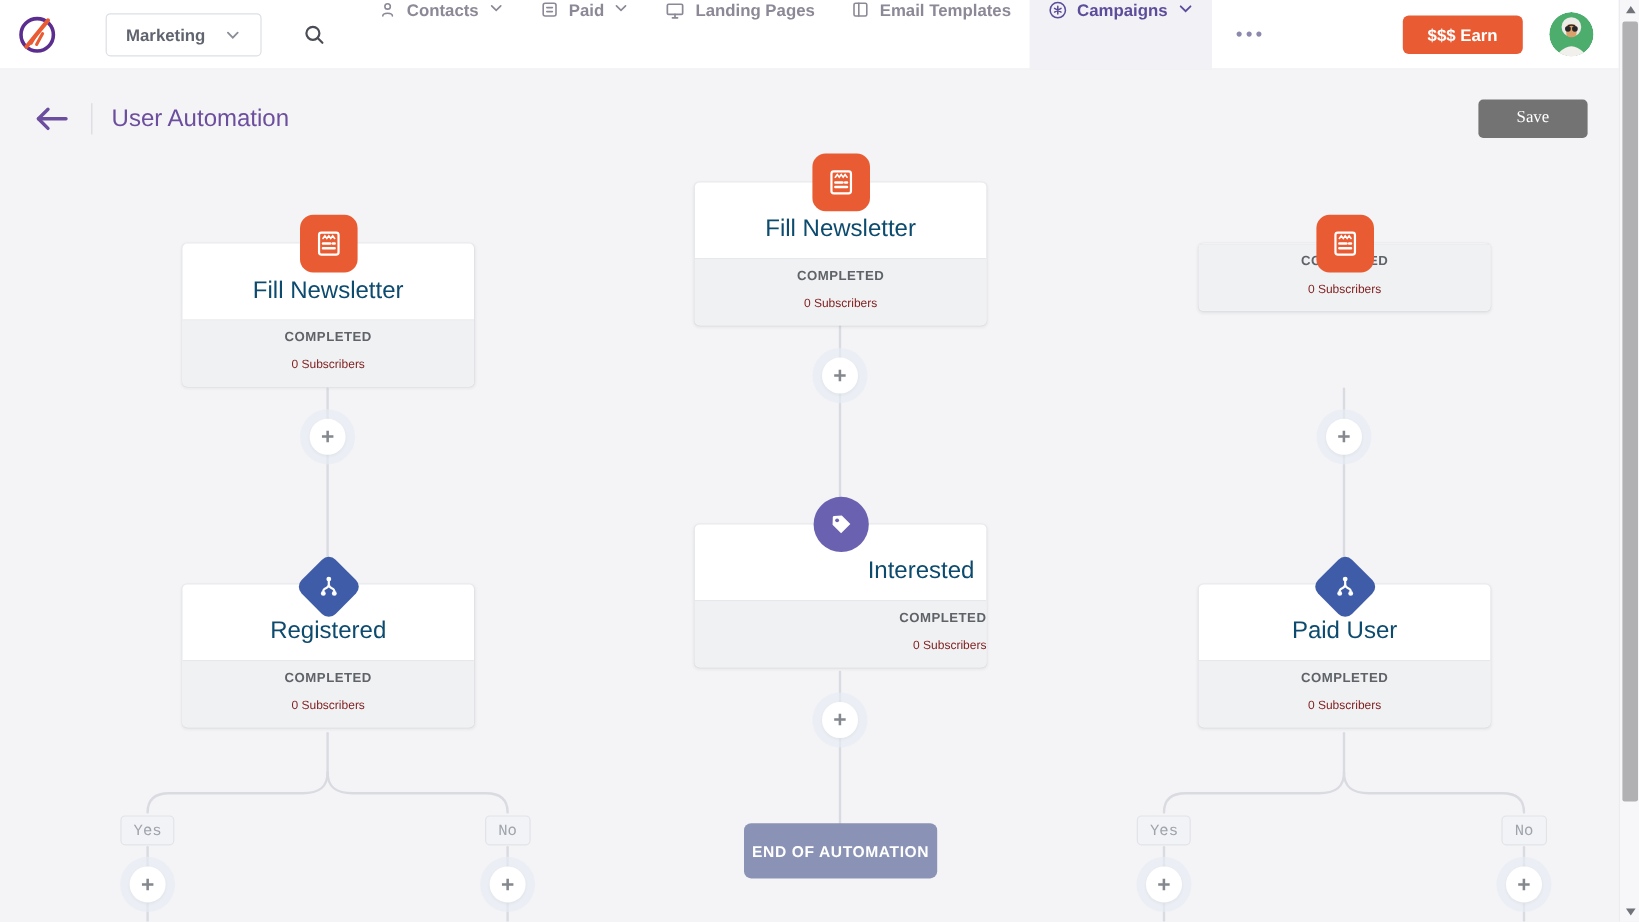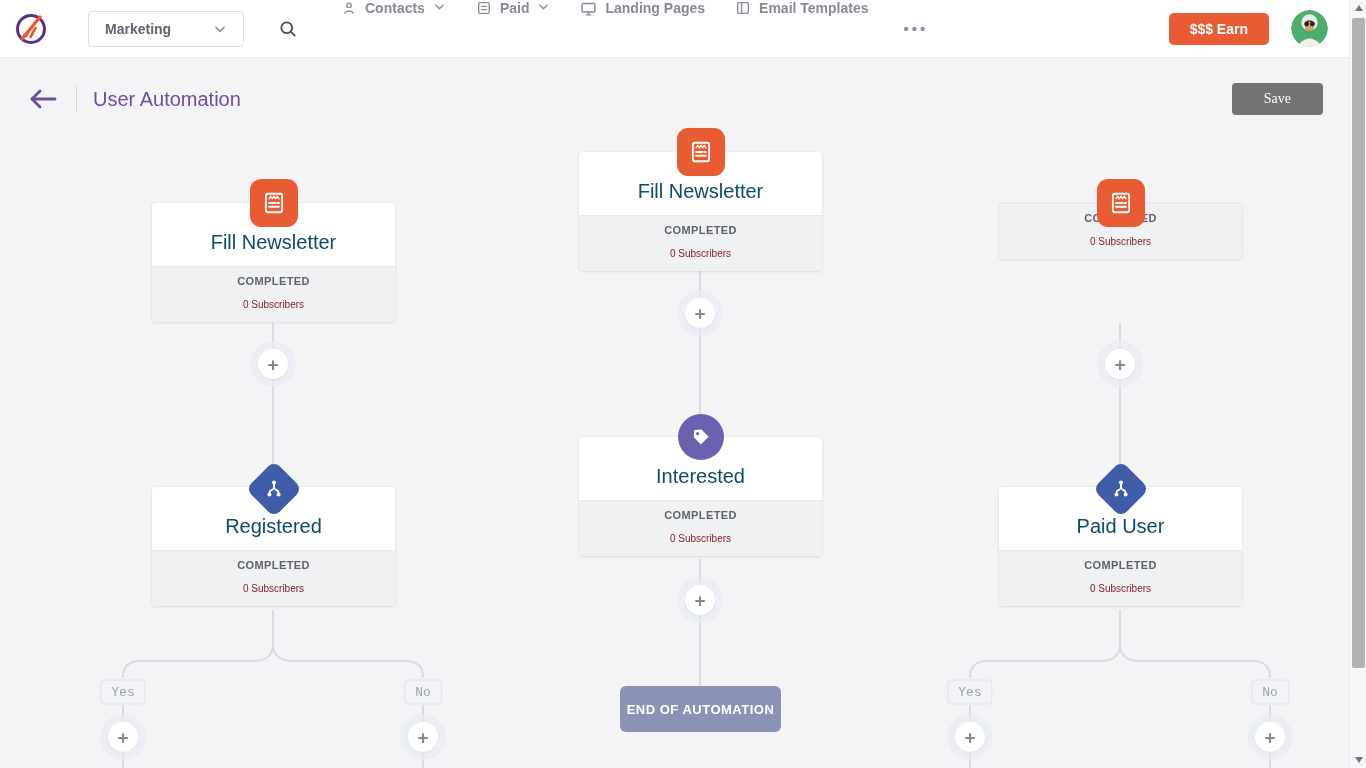--- a/index.html
+++ b/index.html
@@ -4,21 +4,21 @@
 <style>
   * { margin:0; padding:0; box-sizing:border-box; }
   html,body { width:1366px; height:768px; overflow:hidden; }
   body { font-family:"Liberation Sans", sans-serif; background:#F4F4F6; position:relative; }
   #app { position:absolute; inset:0; width:1366px; height:768px; }
 
   
   .navbar { position:absolute; top:0; left:0; width:1349px; height:58px; background:#fff;
             border-bottom:1px solid #EDEDF0; display:flex; align-items:center; z-index:5; }
   .logo { width:38px; height:38px; margin-left:12px; display:flex; align-items:center; justify-content:center; cursor:pointer; }
-  .workspace-btn { margin-left:38px; width:156px; height:36px; background:#fff; border:1px solid #DCDFE6;
+  .workspace-btn { margin-left:38px; width:130px; height:36px; background:#fff; border:1px solid #DCDFE6;
             border-radius:4px; display:flex; align-items:center; justify-content:space-between;
             padding:0 16px; cursor:pointer; }
   .workspace-btn span { font-size:14px; font-weight:700; color:#60646E; }
   .search-btn { margin-left:28px; background:none; border:none; cursor:pointer; padding:6px; display:flex; }
   .nav-items { display:flex; align-items:stretch; height:58px; margin-left:22px; }
   .nav-item { display:flex; gap:8px; padding:0 15px; cursor:pointer; color:#8C8896; }
   .nav-item .lbl { font-size:14px; font-weight:700; color:#8C8896; }
   .nav-item.active { background:#F1F1F6; color:#5C4C9A; }
   .nav-item.active .lbl { color:#5C4C9A; }
   .more-btn { border:none; background:none; font-size:15px; font-weight:700; letter-spacing:3px;
@@ -153,20 +153,30 @@
           </svg>
         <span class="lbl">Landing Pages</span>
       </div>
       <div class="nav-item">
         <svg width="16" height="16" viewBox="0 0 24 24" fill="none" stroke="currentColor" stroke-width="2" stroke-linecap="round">
             <rect x="4" y="4" width="16" height="16" rx="2"></rect>
             <path d="M10 4 V20"></path>
           </svg>
         <span class="lbl">Email Templates</span>
       </div>
+      <div class="nav-item active">
+        <svg width="17" height="17" viewBox="0 0 24 24" fill="none" stroke="currentColor" stroke-width="1.8" stroke-linecap="round">
+            <circle cx="12" cy="12" r="9"></circle>
+            <path d="M12 7.5 V16.5 M8.2 9.8 L15.8 14.2 M15.8 9.8 L8.2 14.2"></path>
+          </svg>
+        <span class="lbl">Campaigns</span>
+        <svg width="14" height="14" viewBox="0 0 24 24" fill="none" stroke="currentColor" stroke-width="2.6" stroke-linecap="round">
+            <path d="M5 9 L12 16 L19 9"></path>
+          </svg>
+      </div>
     </div>
 
     <button class="more-btn">•••</button>
 
     <div class="nav-right">
       <button class="earn-btn">$$$ Earn</button>
       <div class="avatar">
         <svg width="37" height="37" viewBox="0 0 37 37">
           <defs>
               <clipPath id="avclip">
@@ -247,21 +257,21 @@
     </div>
     <div class="node-title">Fill Newsletter</div>
     <div class="node-footer">
       <div class="node-status">COMPLETED</div>
       <div class="node-count">0 Subscribers</div>
     </div>
   </div>
 
   <button class="plus-btn" style="left:700px; top:313px;">+</button>
 
-  <div class="node" style="left:579px; top:437px;">
+  <div class="node" style="left:579px; top:437px;text-align:right;">
     <div class="node-icon icon-circle">
       <svg width="24" height="24" viewBox="0 0 24 24">
           <path d="M5 6.2 C5 5.5 5.5 5 6.2 5 L12.5 4.6 L19.6 11.7 L11.9 19.4 L4.8 12.3 Z" fill="#fff"></path>
           <circle cx="8.6" cy="8.6" r="1.6" fill="#6A62B1"></circle>
         </svg>
     </div>
     <div class="node-title">Interested</div>
     <div class="node-footer">
       <div class="node-status">COMPLETED</div>
       <div class="node-count">0 Subscribers</div>

